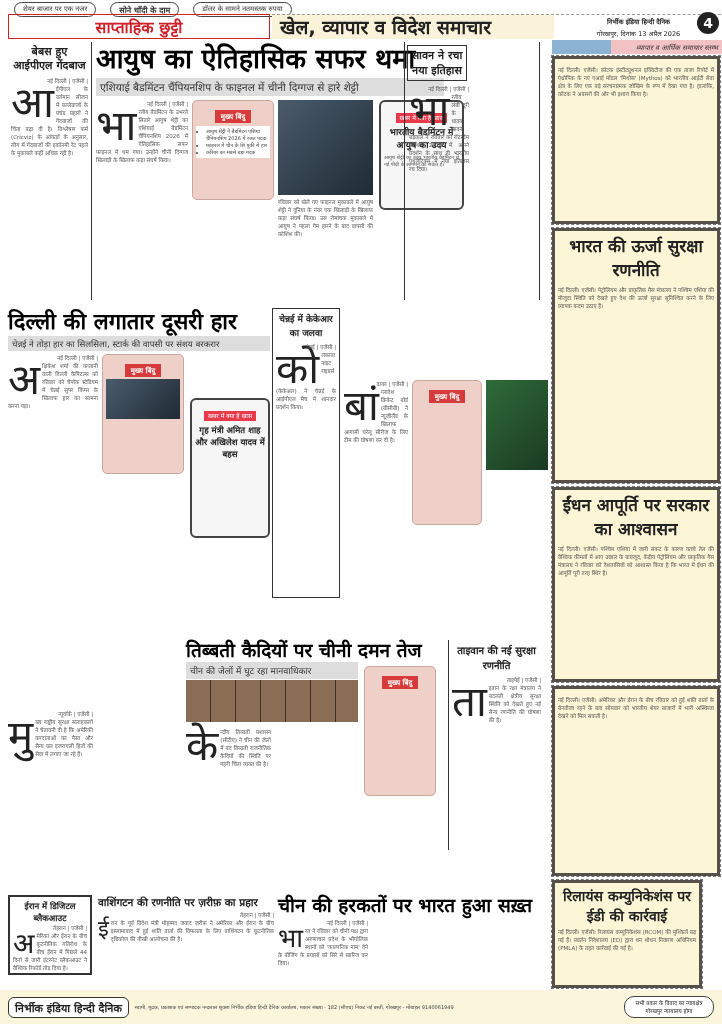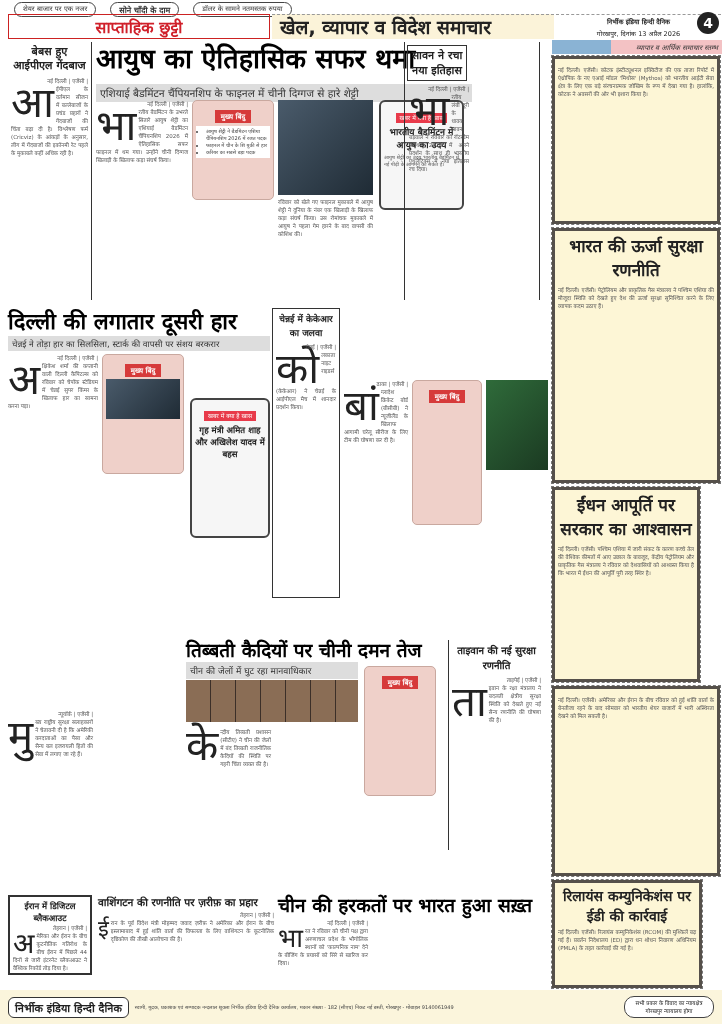--- a/index.html
+++ b/index.html
@@ -44,21 +44,21 @@
 <div class="abs pgnum">4</div>
 
 <div class="abs col-border" style="top:42px;left:8px;width:84px;height:258px;padding:3px;">
   <div style="font-size:11px;font-weight:bold;text-align:center;line-height:14px;margin-bottom:4px">बेबस हुए आईपीएल गेंदबाज</div>
   <div class="text" style="text-align:right">नई दिल्ली | एजेंसी |</div>
   <div class="text"><span class="dropcap">आ</span><span>ईपीएल के वर्तमान सीजन में बल्लेबाजों के प्रचंड प्रहारों ने गेंदबाजों की चिंता बढ़ा दी है। विश्लेषण फर्म (Cricviz) के आंकड़ों के अनुसार, लीग में गेंदबाजों की इकॉनमी रेट पहले के मुकाबले कहीं अधिक रही है।</span></div>
 </div>
 
 <div class="abs" style="top:42px;left:96px;width:400px;height:258px;">
   <div class="h-big" style="font-size:27px;line-height:34px;white-space:nowrap">आयुष का ऐतिहासिक सफर थमा</div>
-  <div class="subhead" style="margin-top:8px;width:376px;white-space:nowrap;overflow:hidden">एशियाई बैडमिंटन चैंपियनशिप के फाइनल में चीनी दिग्गज से हारे शेट्टी</div>
+  <div class="subhead" style="margin-top:2px;width:348px;white-space:nowrap;overflow:hidden">एशियाई बैडमिंटन चैंपियनशिप के फाइनल में चीनी दिग्गज से हारे शेट्टी</div>
   <div class="text" style="position:absolute;top:58px;left:0;width:92px">
     <div style="text-align:right">नई दिल्ली | एजेंसी |</div>
     <span class="dropcap">भा</span><span>रतीय बैडमिंटन के उभरते सितारे आयुष शेट्टी का एशियाई बैडमिंटन चैंपियनशिप 2026 में ऐतिहासिक सफर फाइनल में थम गया। उन्होंने चीनी दिग्गज खिलाड़ी के खिलाफ कड़ा संघर्ष किया।</span>
   </div>
   <div class="pinkbox" style="position:absolute;top:58px;left:96px;width:82px;height:100px;padding:3px;">
     <div style="text-align:center"><span class="tag-hdr">मुख्य बिंदु</span></div>
     <ul class="bullet" style="background:#fff;margin-top:3px;padding:2px">
         <li>आयुष शेट्टी ने बैडमिंटन एशिया चैंपियनशिप 2026 में रजत पदक</li>
         <li>फाइनल में चीन के शि युकी से हार</li>
         <li>करियर का सबसे बड़ा पदक</li>
@@ -84,21 +84,21 @@
 <div class="abs" style="top:40px;left:552px;width:170px;height:14px;background:linear-gradient(90deg,#8ab3d4 0 35%,#f3c2c4 35%);font-size:7px;color:#fff;font-style:italic;text-align:right;padding:3px 4px;">
   <span style="color:#333">व्यापार व आर्थिक समाचार स्तम्भ</span>
 </div>
 <div class="abs rbox" style="top:56px;left:552px;width:168px;height:168px;padding:3px;">
   <div class="text" style="margin-top:4px">नई दिल्ली। एजेंसी। कोटक इंस्टीट्यूशनल इक्विटीज की एक ताजा रिपोर्ट में एंथ्रोपिक के नए एआई मॉडल 'मिथोस' (Mythos) को भारतीय आईटी सेवा क्षेत्र के लिए एक बड़े संरचनात्मक जोखिम के रूप में देखा गया है। हालांकि, कोटक ने अवसरों की ओर भी इशारा किया है।</div>
 </div>
 <div class="abs rbox" style="top:228px;left:552px;width:168px;height:255px;padding:3px;">
   <h3>भारत की ऊर्जा सुरक्षा रणनीति</h3>
   <div class="text" style="margin-top:4px">नई दिल्ली। एजेंसी। पेट्रोलियम और प्राकृतिक गैस मंत्रालय ने पश्चिम एशिया की मौजूदा स्थिति को देखते हुए देश की ऊर्जा सुरक्षा सुनिश्चित करने के लिए व्यापक कदम उठाए हैं।</div>
 </div>
-<div class="abs rbox" style="top:487px;left:552px;width:148px;height:195px;padding:3px;">
+<div class="abs rbox" style="top:487px;left:552px;width:168px;height:195px;padding:3px;">
   <h3>ईंधन आपूर्ति पर सरकार का आश्वासन</h3>
   <div class="text" style="margin-top:4px">नई दिल्ली। एजेंसी। पश्चिम एशिया में जारी संकट के कारण कच्चे तेल की वैश्विक कीमतों में आए उछाल के बावजूद, केंद्रीय पेट्रोलियम और प्राकृतिक गैस मंत्रालय ने रविवार को देशवासियों को आश्वस्त किया है कि भारत में ईंधन की आपूर्ति पूरी तरह स्थिर है।</div>
 </div>
 <div class="abs rbox" style="top:686px;left:552px;width:168px;height:190px;padding:3px;">
   <div class="text" style="margin-top:4px">नई दिल्ली। एजेंसी। अमेरिका और ईरान के बीच रविवार को हुई शांति वार्ता के बेनतीजा रहने के बाद सोमवार को भारतीय शेयर बाजारों में भारी अस्थिरता देखने को मिल सकती है।</div>
 </div>
 <div class="abs rbox" style="top:880px;left:552px;width:150px;height:108px;padding:3px;">
   <h3 style="font-size:14px;line-height:20px">रिलायंस कम्युनिकेशंस पर ईडी की कार्रवाई</h3>
   <div class="text" style="margin-top:2px">नई दिल्ली। एजेंसी। रिलायंस कम्युनिकेशंस (RCOM) की मुश्किलें बढ़ गई हैं। प्रवर्तन निदेशालय (ED) द्वारा धन शोधन निवारण अधिनियम (PMLA) के तहत कार्रवाई की गई है।</div>
 </div>

